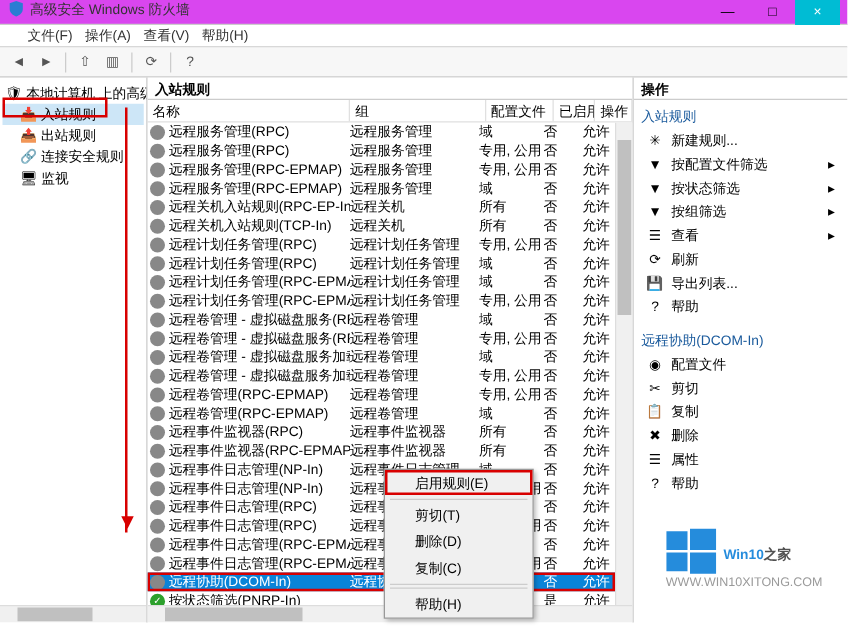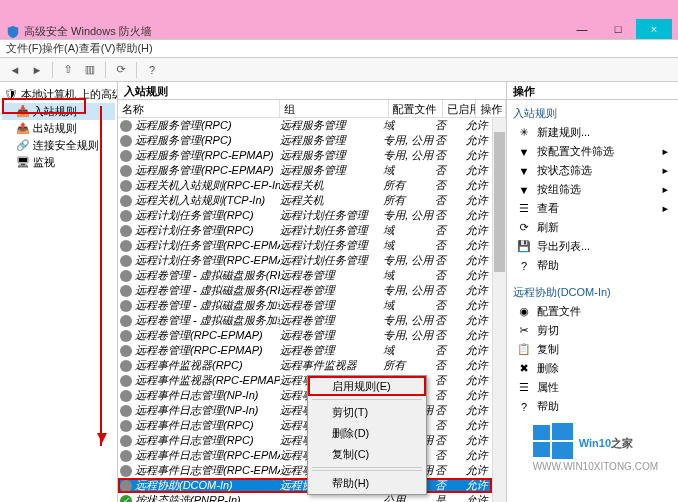--- a/index.html
+++ b/index.html
@@ -1,39 +1,39 @@
 <!DOCTYPE html>
 <html><head>
 <meta charset="utf-8">
 <style>
 * { box-sizing: border-box; margin: 0; padding: 0; font-family: "Microsoft YaHei", "SimSun", sans-serif; font-size: 11px; }
 body { background: #fff; width: 678px; height: 502px; overflow: hidden; position: relative; }
-.titlebar { height: 40px; background: #f9a8d4; border-bottom: 1px solid #ccc; display: flex; align-items: flex-end; padding: 0 6px; }
+.titlebar { height: 20px; background: #d946ef; border-bottom: 1px solid #ccc; display: flex; align-items: flex-start; padding: 0 6px; }
 .titlebar .shield { width: 14px; height: 14px; margin-right: 4px; }
 .titlebar .title { flex: 1; color: #333; }
 .titlebar .btn { width: 36px; height: 20px; display: flex; align-items: center; justify-content: center; cursor: pointer; }
 .titlebar .btn.close { background: #00bcd4; color: #fff; }
-.menubar { height: 18px; display: flex; align-items: center; padding: 0 6px; border-bottom: 1px solid #ccc; }
+.menubar { height: 18px; display: flex; align-items: center; padding: 0 22px; gap: 10px; border-bottom: 1px solid #ccc; }
 .menubar span { cursor: pointer; color: #333; }
 .toolbar { height: 24px; display: flex; align-items: center; padding: 0 6px; gap: 4px; border-bottom: 1px solid #ccc; background: #f7f7f7; }
 .toolbar .tbtn { width: 18px; height: 18px; display: flex; align-items: center; justify-content: center; border: 1px solid transparent; cursor: pointer; color: #555; }
 .toolbar .sep { width: 1px; height: 16px; background: #ccc; margin: 0 2px; }
 .main { display: flex; height: 436px; }
 .tree { width: 118px; border-right: 1px solid #ccc; padding: 4px 2px; position: relative; overflow: hidden; }
 .tree .node { display: flex; align-items: center; padding: 1px 2px; gap: 3px; white-space: nowrap; }
 .tree .node.sel { background: #cde6f7; }
 .tree .red-box { position: absolute; border: 2px solid #d80000; top: 16px; left: 2px; width: 84px; height: 16px; pointer-events: none; }
 .tree .red-arrow { position: absolute; left: 100px; top: 24px; height: 340px; border-left: 2px solid #d80000; }
 .tree .red-arrow::after { content: ''; position: absolute; bottom: -2px; left: -5px; border: 5px solid transparent; border-top: 10px solid #d80000; }
 .center { flex: 1; display: flex; flex-direction: column; overflow: hidden; }
 .center .hdr { height: 18px; background: #fff; border-bottom: 1px solid #ccc; padding: 2px 6px; font-weight: bold; }
 .center .cols { height: 18px; display: flex; border-bottom: 1px solid #e0e0e0; background: #fff; }
 .center .cols div { padding: 2px 4px; border-right: 1px solid #e0e0e0; overflow: hidden; white-space: nowrap; }
 .center .rows { flex: 1; overflow-y: hidden; position: relative; }
-.center .row { display: flex; align-items: center; height: 15px; padding: 0 2px; white-space: nowrap; font-style: italic; }
+.center .row { display: flex; align-items: center; height: 15px; padding: 0 2px; white-space: nowrap; }
 .center .row.sel { background: #0a84d8; color: #fff; }
 .center .row .ic { width: 12px; height: 12px; border-radius: 50%; margin-right: 3px; flex-shrink: 0; display: inline-flex; align-items: center; justify-content: center; font-size: 8px; color: #fff; }
 .center .row .ic.on { background: #2ca02c; }
 .center .row .ic.off { background: #888; }
 .center .row .c1 { width: 168px; overflow: hidden; }
 .center .row .c2 { width: 120px; overflow: hidden; }
 .center .row .c3 { width: 60px; overflow: hidden; }
 .center .row .c4 { width: 36px; overflow: hidden; }
 .center .row .c5 { width: 28px; overflow: hidden; }
 .center .red-box2 { position: absolute; border: 2px solid #d80000; pointer-events: none; }

